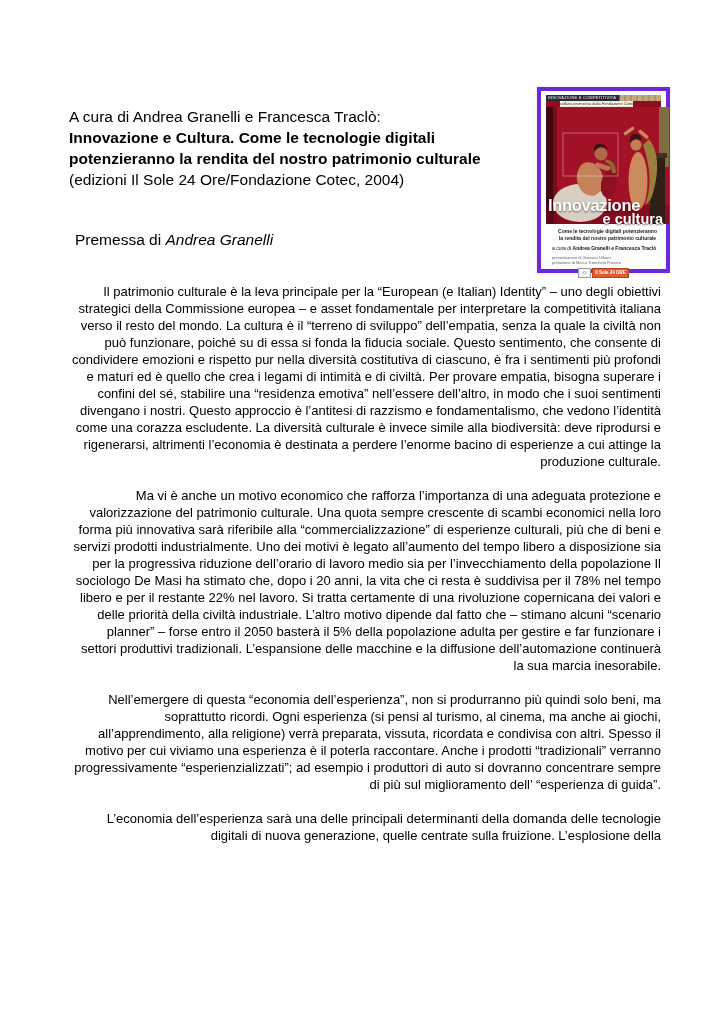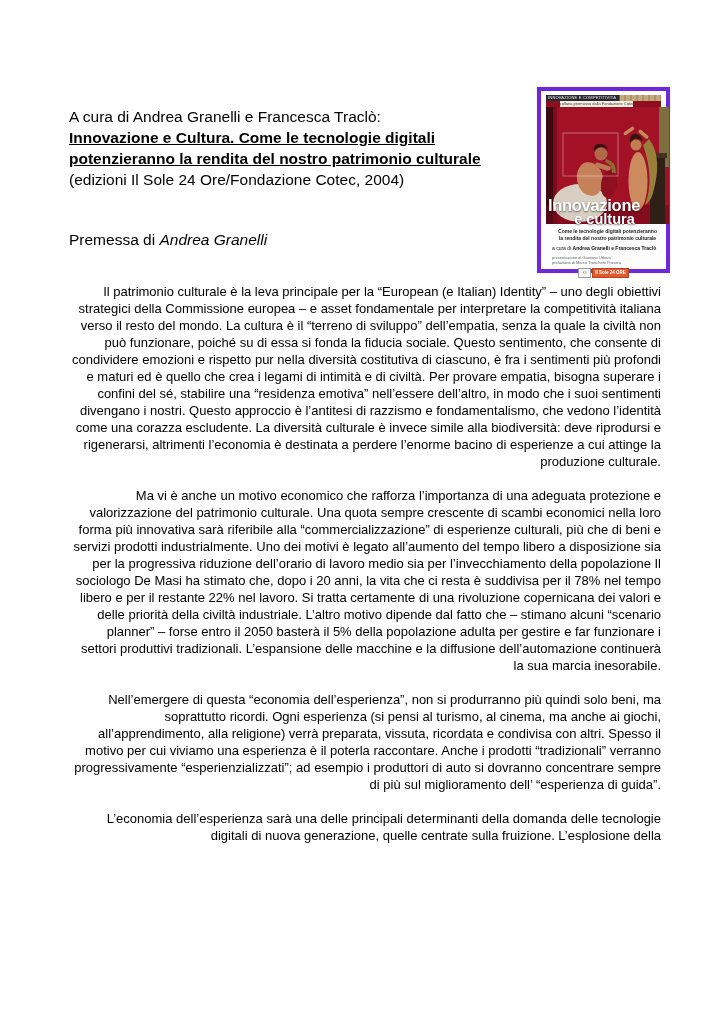--- a/index.html
+++ b/index.html
@@ -5,24 +5,24 @@
   html,body{margin:0;padding:0;}
   body{
     width:724px;height:1024px;position:relative;background:#ffffff;
     font-family:"Liberation Sans","DejaVu Sans",sans-serif;color:#000;
     overflow:hidden;
   }
   .abs{position:absolute;}
   
   .doc-header{left:69px;top:86px;width:468px;font-size:15.5px;line-height:21px;}
   .byline{display:block;margin-top:20px;}
-  .bold{font-weight:bold;text-decoration:underline;}
+  .bold{font-weight:bold;}
   .italic{font-style:italic;}
   
-  .premessa{left:69px;top:229px;font-size:15.5px;line-height:21px;}
+  .premessa{left:75px;top:229px;font-size:15.5px;line-height:21px;}
   
   .doc-body{left:69px;top:283px;width:592px;}
   .doc-body p{margin:0 0 17px 0;font-size:13px;line-height:17px;text-align:right;}
   
   .cover{
     left:526px;top:87px;width:133px;height:186px;background:#fdfdfd;
     border:4px solid #6d28d9;box-sizing:border-box;padding:4px 5px 3px 5px;
     box-shadow:0 0 2px rgba(0,0,0,.15);
     margin-left:11px;
   }
@@ -32,21 +32,21 @@
   .cover-topbar .tan{background:#c3a97f;flex:1;border-left:1px solid #6b5b3c;
     background-image:repeating-linear-gradient(90deg,#c3a97f 0 4px,#b09465 4px 6px);}
   .cover-subbar{height:6px;position:relative;background:#8e0e20;}
   .cover-subbar .label{position:absolute;left:12%;top:0;width:64%;height:6px;background:#f3efe4;
     color:#443;font-size:4px;line-height:6px;text-align:center;white-space:nowrap;overflow:hidden;}
   .cover-art{position:relative;width:123px;height:117px;}
   .cover-art svg{display:block;width:123px;height:117px;}
   .cover-title{position:absolute;left:0;bottom:-2px;width:100%;color:#fff;font-weight:bold;
     text-shadow:0 1px 2px rgba(0,0,0,.55);line-height:14px;}
   .cover-title .l1{display:block;font-size:16.5px;letter-spacing:-.3px;padding-left:2px;}
-  .cover-title .l2{display:block;font-size:14.5px;text-align:center;padding-right:6px;}
+  .cover-title .l2{display:block;font-size:14.5px;text-align:right;padding-right:6px;}
   .cover-subtitle{margin-top:4px;font-size:5px;line-height:6.5px;font-weight:bold;color:#222;
     text-align:center;padding-left:8px;}
   .cover-editors{margin-top:4px;font-size:5px;line-height:6px;color:#111;padding-left:6px;}
   .cover-editors .names{font-weight:bold;}
   .cover-fineprint{margin-top:4px;font-size:4px;line-height:5px;color:#666;padding-left:6px;}
   .cover-logo{margin-top:3px;display:flex;justify-content:center;align-items:center;gap:1px;height:9px;}
   .cover-logo .sunbox{width:11px;height:8px;background:#f6f4ee;border:1px solid #99a;
     color:#223;font-size:6px;line-height:7px;text-align:center;}
   .cover-logo .textbox{height:8px;background:#df5a2e;border:1px solid #b8441f;color:#fff;
     font-size:4.5px;line-height:8px;font-weight:bold;padding:0 2px;white-space:nowrap;}

